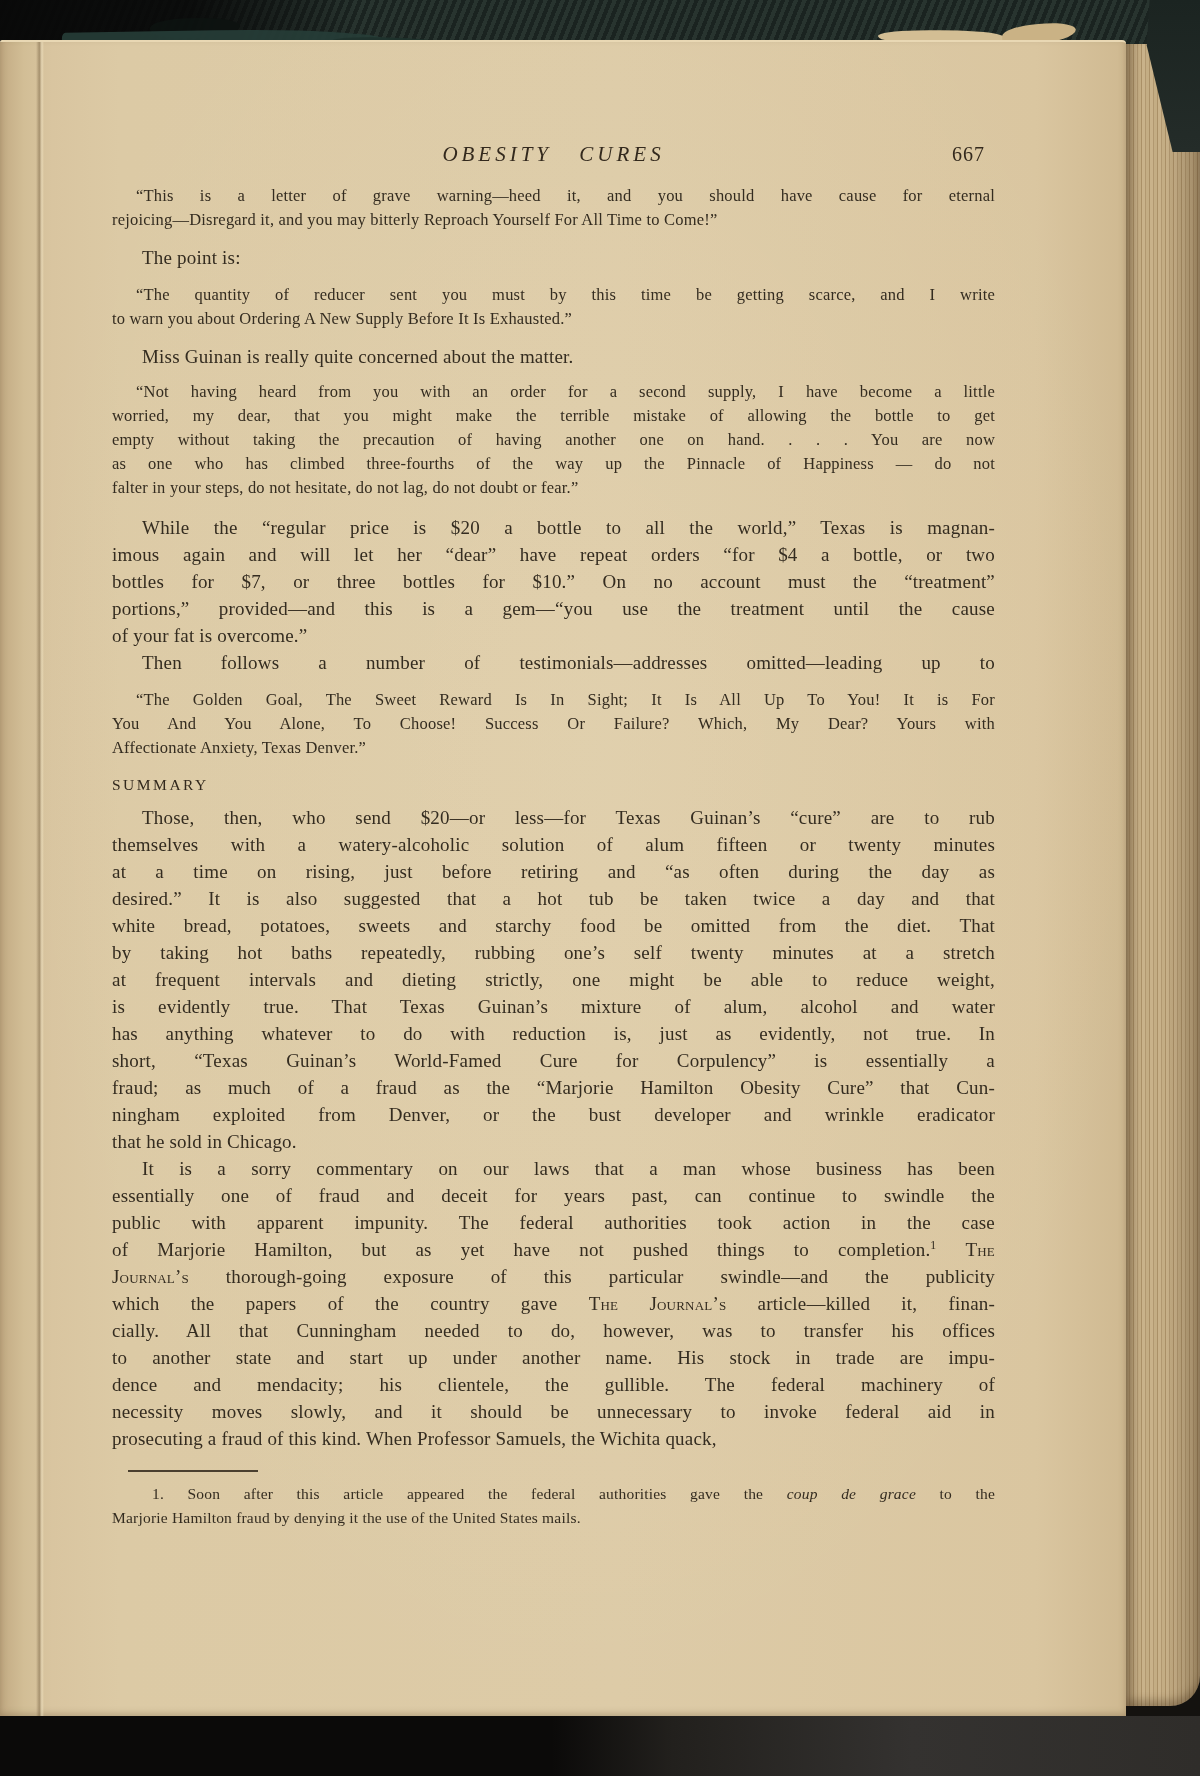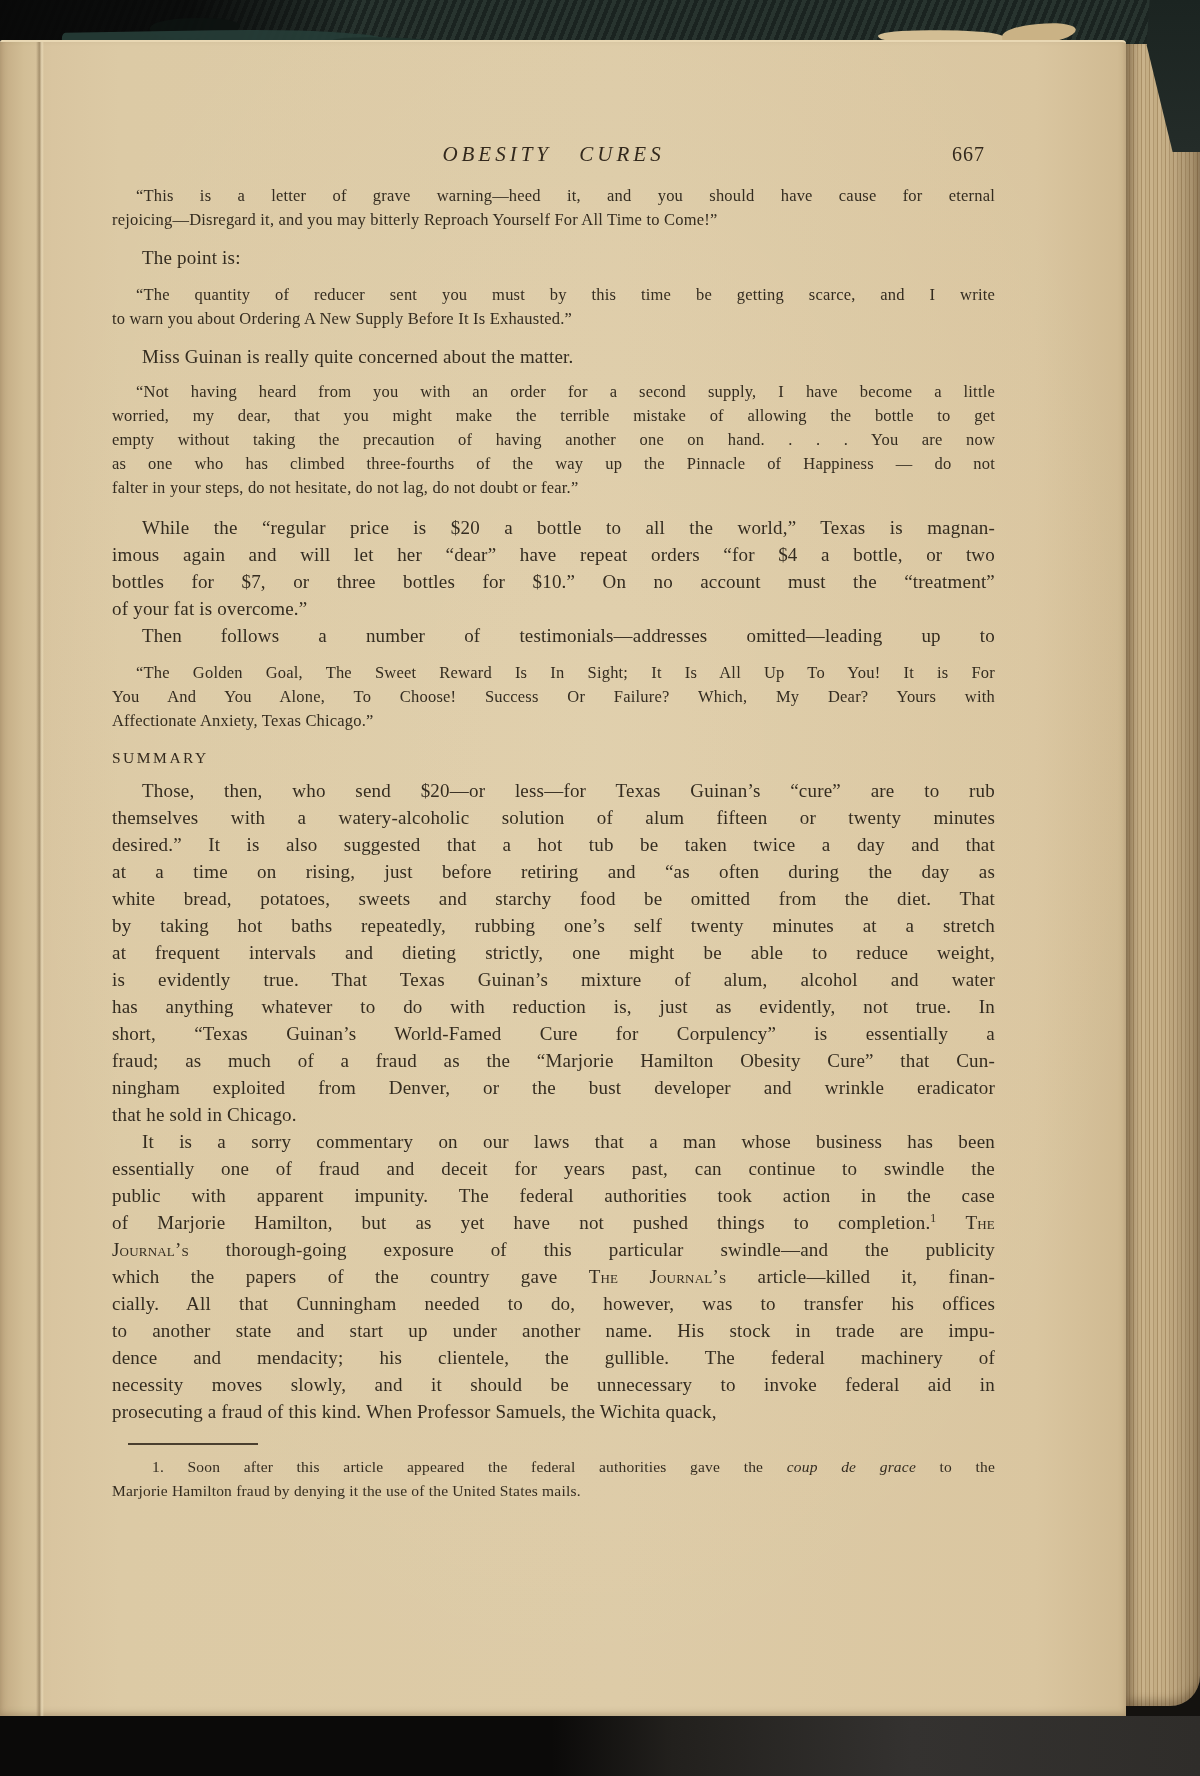--- a/index.html
+++ b/index.html
@@ -121,40 +121,41 @@
         <div class="jline">worried, my dear, that you might make the terrible mistake of allowing the bottle to get</div>
         <div class="jline">empty without taking the precaution of having another one on hand. . . . You are now</div>
         <div class="jline">as one who has climbed three-fourths of the way up the Pinnacle of Happiness — do not</div>
         <div class="jline last">falter in your steps, do not hesitate, do not lag, do not doubt or fear.”</div>
       </div>
 
     <div class="body-block pi mt14">
         <div class="jline">While the “regular price is $20 a bottle to all the world,” Texas is magnan-</div>
         <div class="jline">imous again and will let her “dear” have repeat orders “for $4 a bottle, or two</div>
         <div class="jline">bottles for $7, or three bottles for $10.”  On no account must the “treatment”</div>
+        <div class="jline">portions,” provided—and this is a gem—“you use the treatment until the cause</div>
         <div class="jline last">of your fat is overcome.”</div>
       </div>
 
     <div class="body-block pi">
         <div class="jline">Then follows a number of testimonials—addresses omitted—leading up to</div>
       </div>
 
     <div class="quote-block qi mt12">
         <div class="jline">“The Golden Goal, The Sweet Reward Is In Sight; It Is All Up To You!  It is For</div>
         <div class="jline">You And You Alone, To Choose!  Success Or Failure?  Which, My Dear?  Yours with</div>
-        <div class="jline last">Affectionate Anxiety, Texas Chicago.”</div>
+        <div class="jline last">Affectionate Anxiety, Texas Denver.”</div>
       </div>
 
     <div class="summary-h">SUMMARY</div>
 
     <div class="body-block pi">
         <div class="jline">Those, then, who send $20—or less—for Texas Guinan’s “cure” are to rub</div>
         <div class="jline">themselves with a watery-alcoholic solution of alum fifteen or twenty minutes</div>
+        <div class="jline">at a time on rising, just before retiring and “as often during the day as</div>
         <div class="jline">desired.”  It is also suggested that a hot tub be taken twice a day and that</div>
-        <div class="jline">at a time on rising, just before retiring and “as often during the day as</div>
         <div class="jline">white bread, potatoes, sweets and starchy food be omitted from the diet.  That</div>
         <div class="jline">by taking hot baths repeatedly, rubbing one’s self twenty minutes at a stretch</div>
         <div class="jline">at frequent intervals and dieting strictly, one might be able to reduce weight,</div>
         <div class="jline">is evidently true.  That Texas Guinan’s mixture of alum, alcohol and water</div>
         <div class="jline">has anything whatever to do with reduction is, just as evidently, not true.  In</div>
         <div class="jline">short, “Texas Guinan’s World-Famed Cure for Corpulency” is essentially a</div>
         <div class="jline">fraud; as much of a fraud as the “Marjorie Hamilton Obesity Cure” that Cun-</div>
         <div class="jline">ningham exploited from Denver, or the bust developer and wrinkle eradicator</div>
         <div class="jline last">that he sold in Chicago.</div>
       </div>

